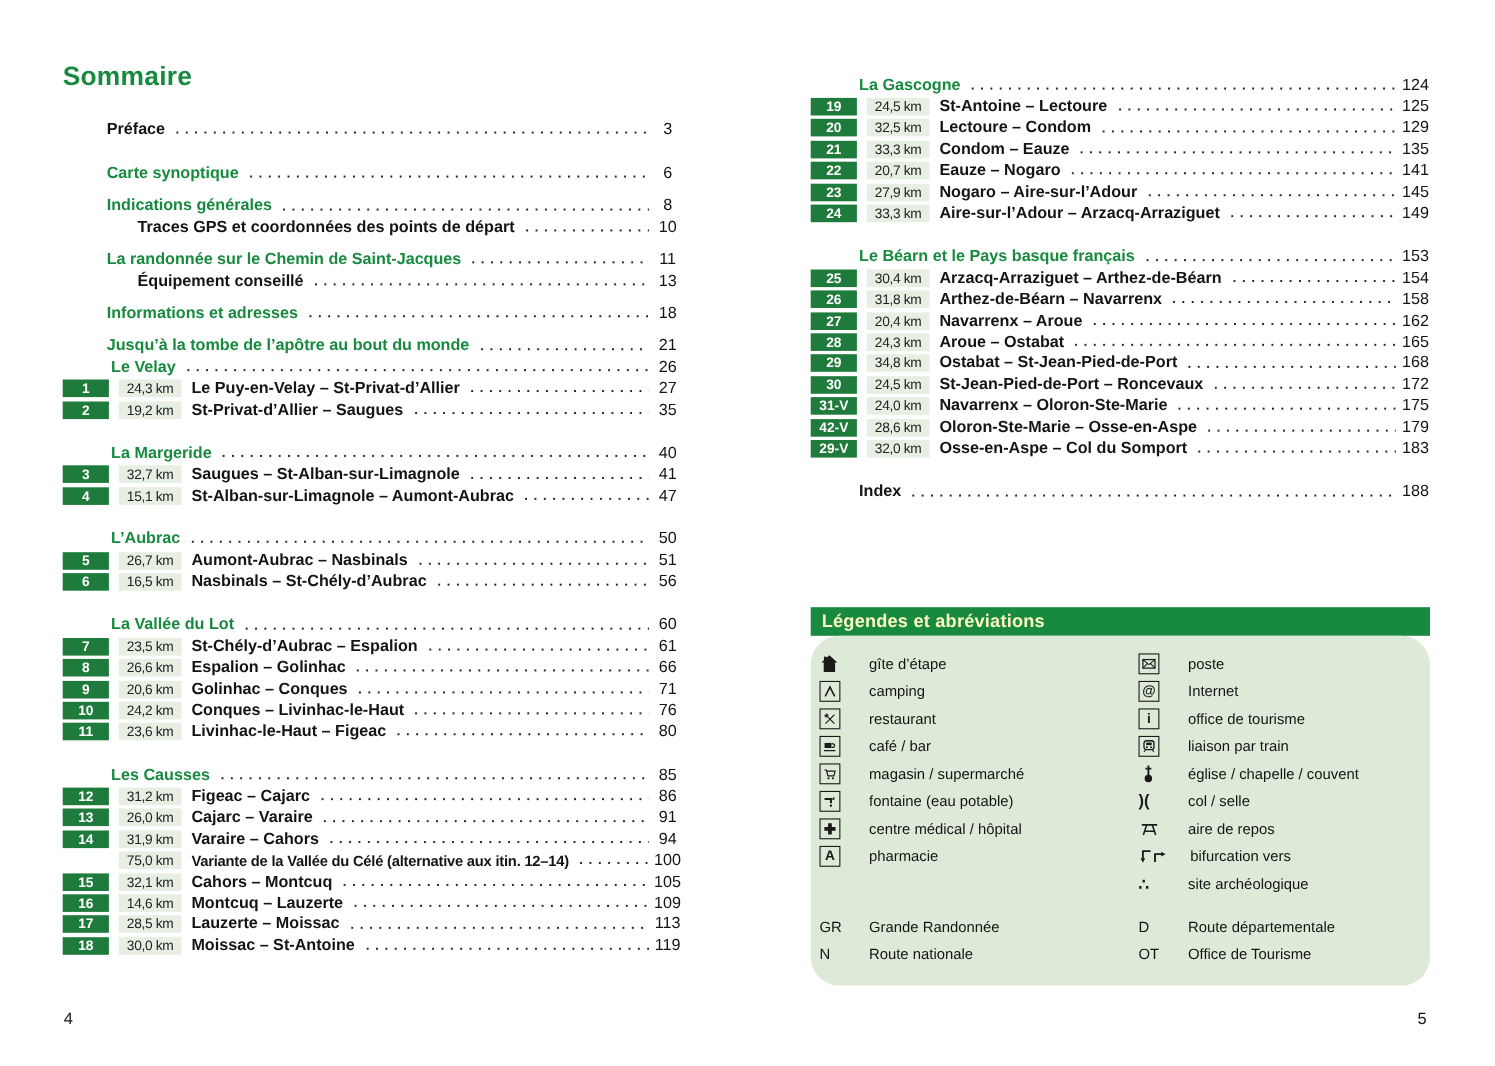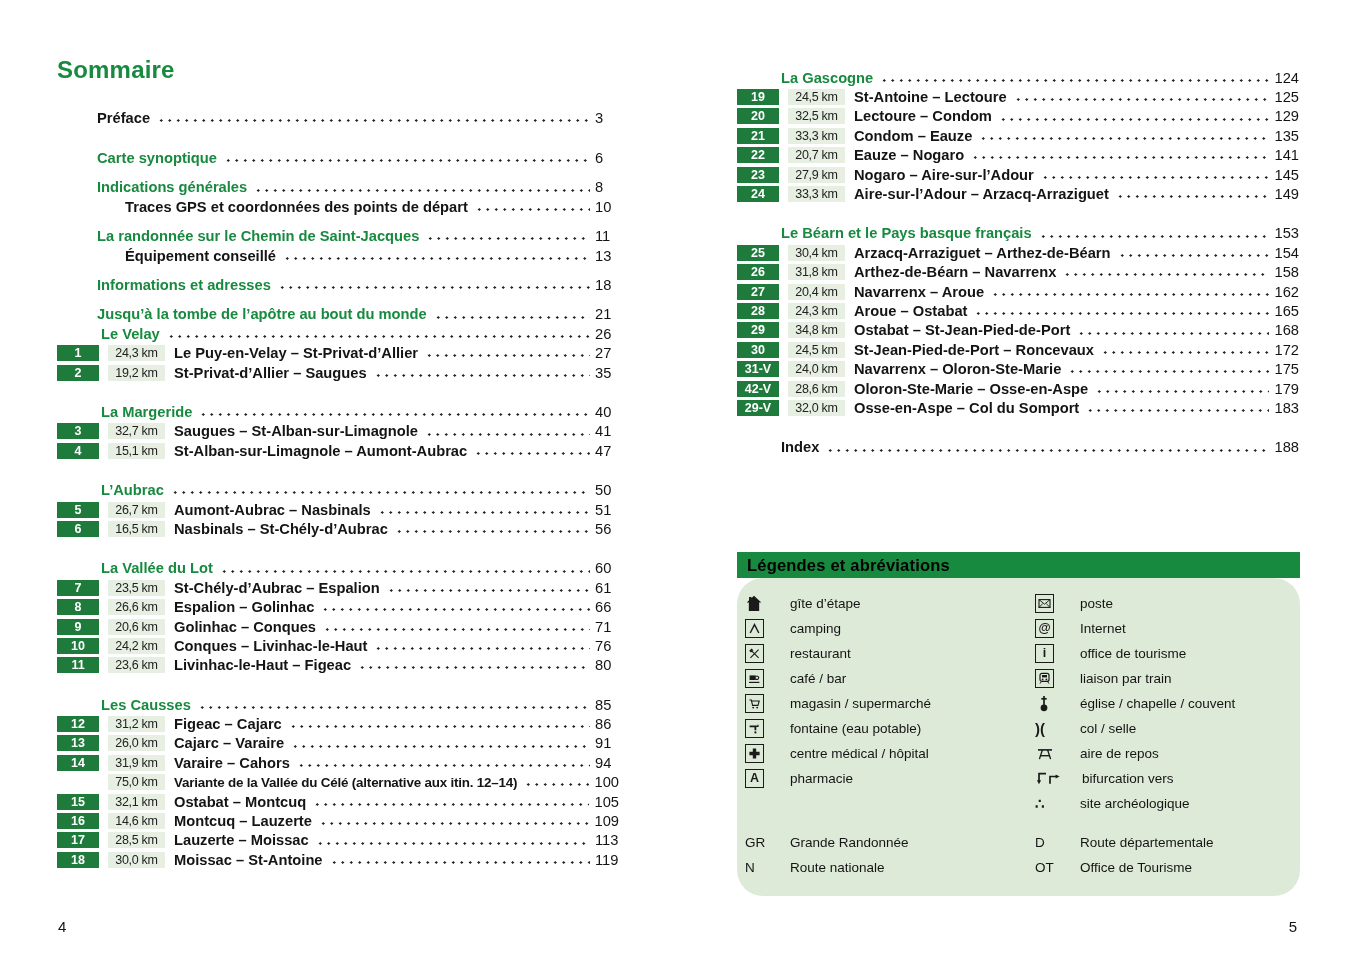--- a/index.html
+++ b/index.html
@@ -41,30 +41,30 @@
   .indent-2{flex:0 0 68px;}
   .tlabel{font-weight:bold;font-size:14.7px;flex:0 0 auto;}
   .tlabel.green{color:var(--green);}
   .tlabel.tight{font-size:13.4px;letter-spacing:-.2px;}
   .leader{
     flex:1 1 0;min-width:0;align-self:stretch;margin:0 5px 0 7px;
     background-image:radial-gradient(circle,#232323 1.05px,rgba(0,0,0,0) 1.35px);
     background-size:8.5px 8.5px;background-repeat:repeat-x;
     background-position:left bottom 3px;
   }
-  .pg{flex:0 0 auto;min-width:24px;text-align:left;font-size:14.7px;}
+  .pg{flex:0 0 auto;min-width:24px;text-align:center;font-size:14.7px;}
   .mt-big{margin-top:21px;}
   .mt-small{margin-top:10px;}
   .group-head{margin-top:20px;}
   .first-group .group-head{margin-top:0;}
 
   
   #legend{position:absolute;left:737px;top:552px;width:563px;}
   #legend-header{
-    background:var(--green);color:#000000;font-weight:bold;font-size:16.5px;
+    background:var(--green);color:#fef9c3;font-weight:bold;font-size:16.5px;
     height:26px;line-height:26px;padding-left:10px;letter-spacing:.2px;
   }
   #legend-body{background:var(--legend-bg);padding:13px 6px 16px 8px;border-radius:26px;}
   .legend-grid{display:flex;}
   .legend-colL{width:282px;}
   .legend-colR{flex:1;padding-left:8px;}
   .legend-item{display:flex;align-items:center;height:25px;}
   .legend-icon{
     flex:0 0 24px;height:22px;display:flex;align-items:center;justify-content:flex-start;
     margin-right:21px;color:#1a1a1a;
@@ -280,21 +280,21 @@
         <div class="trow">
           <span class="badge ghost">0</span>
           <span class="km">75,0 km</span>
           <span class="tlabel tight">Variante de la Vallée du Célé (alternative aux itin. 12–14)</span>
           <span class="leader"></span>
           <span class="pg">100</span>
         </div>
         <div class="trow">
           <span class="badge">15</span>
           <span class="km">32,1 km</span>
-          <span class="tlabel">Ostabat – Montcuq</span>
+          <span class="tlabel">Cahors – Montcuq</span>
           <span class="leader"></span>
           <span class="pg">105</span>
         </div>
         <div class="trow">
           <span class="badge">16</span>
           <span class="km">14,6 km</span>
           <span class="tlabel">Montcuq – Lauzerte</span>
           <span class="leader"></span>
           <span class="pg">109</span>
         </div>

